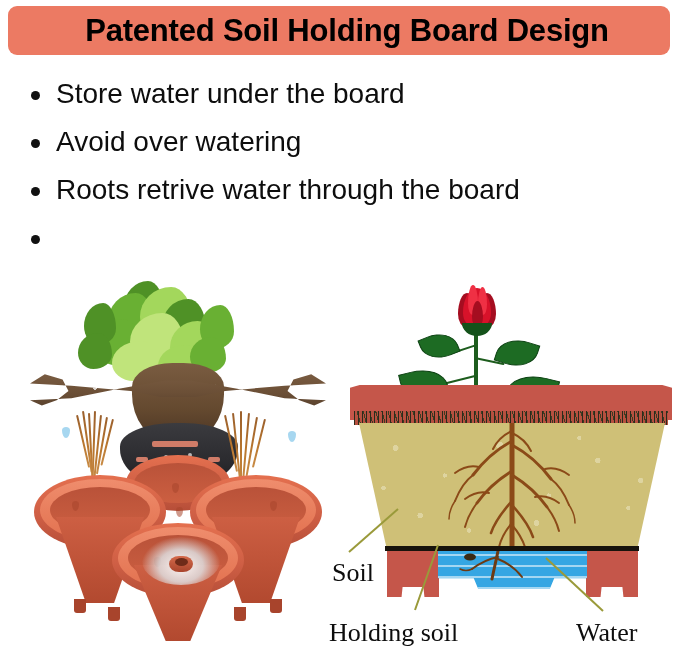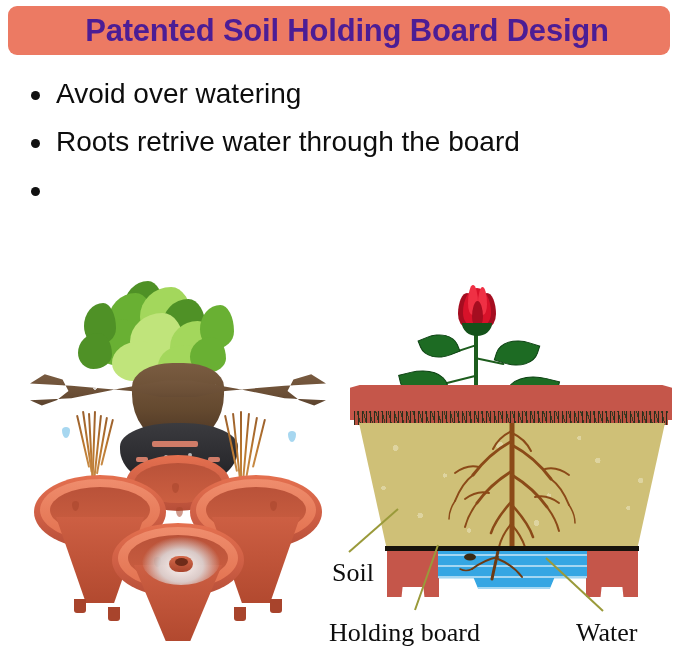--- a/index.html
+++ b/index.html
@@ -31,21 +31,21 @@
     border-radius: 9px;
     box-sizing: border-box;
   }
   #header-title {
     position: absolute;
     left: 16px;
     right: 0;
     top: 50%;
     transform: translateY(-50%);
     text-align: center;
-    color: #4c1d95;
+    color: #000000;
     font-size: 31px;
     font-weight: bold;
     letter-spacing: -0.2px;
     white-space: nowrap;
     font-family: "Liberation Sans", sans-serif;
   }
 
   
   #bullet-list {
     position: absolute;
@@ -408,20 +408,24 @@
 </head>
 <body>
 
 <div id="page">
 
   <div id="header-banner">
     <div id="header-title">Patented Soil Holding Board Design</div>
   </div>
 
   <ul id="bullet-list">
+    <li class="bullet-item">
+      <span class="bullet-dot"></span>
+      <span>Store water under the board</span>
+    </li>
     <li class="bullet-item">
       <span class="bullet-dot"></span>
       <span>Avoid over watering</span>
     </li>
     <li class="bullet-item">
       <span class="bullet-dot"></span>
       <span>Roots retrive water through the board</span>
     </li>
     <li class="bullet-item">
       <span class="bullet-dot"></span>
@@ -593,16 +597,16 @@
     </div>
   </div>
 
   <svg id="callouts-svg">
     <line x1="398" y1="509" x2="349" y2="552" stroke="#9a9a3a" stroke-width="2"></line>
     <line x1="438" y1="545" x2="415" y2="610" stroke="#9a9a3a" stroke-width="2"></line>
     <line x1="546" y1="558" x2="603" y2="611" stroke="#9a9a3a" stroke-width="2"></line>
   </svg>
 
   <div class="callout-label" id="label-soil">Soil</div>
-  <div class="callout-label" id="label-holding-board">Holding board</div>
+  <div class="callout-label" id="label-holding-board">Holding soil</div>
   <div class="callout-label" id="label-water">Water</div>
 
 </div>
 
 </body></html>

